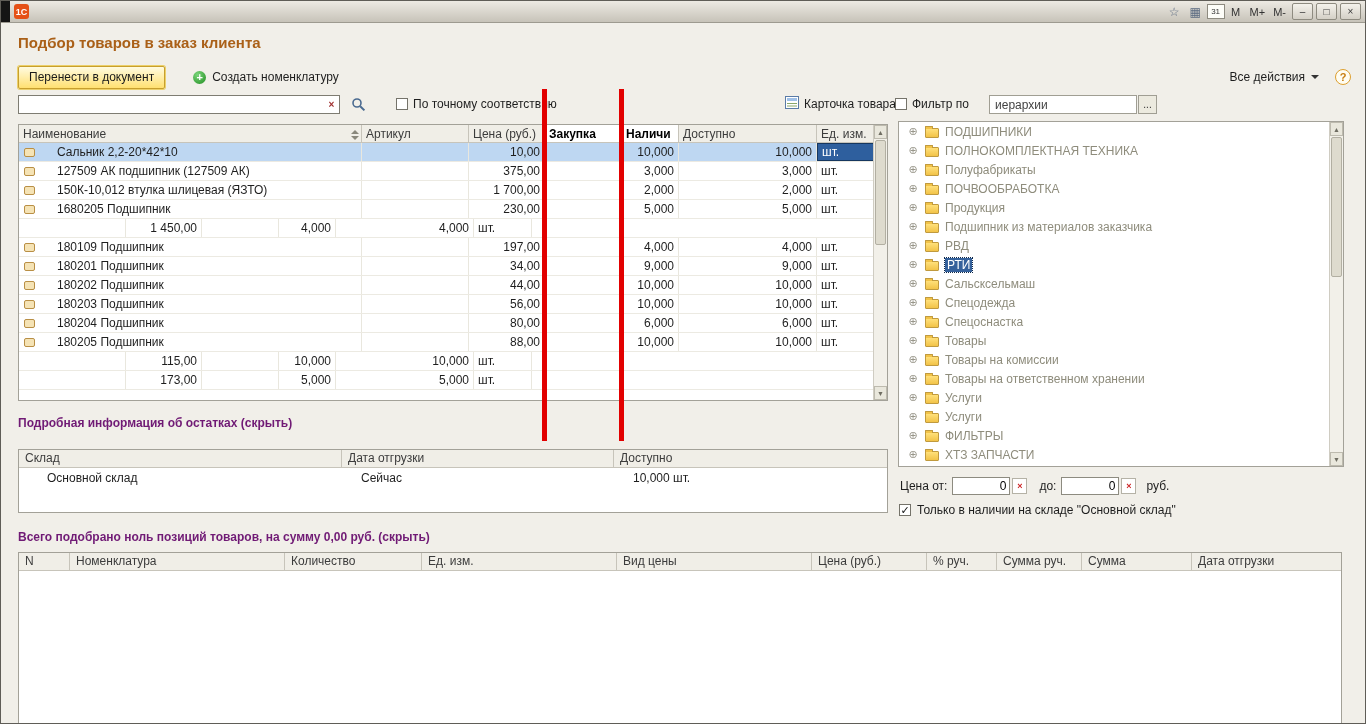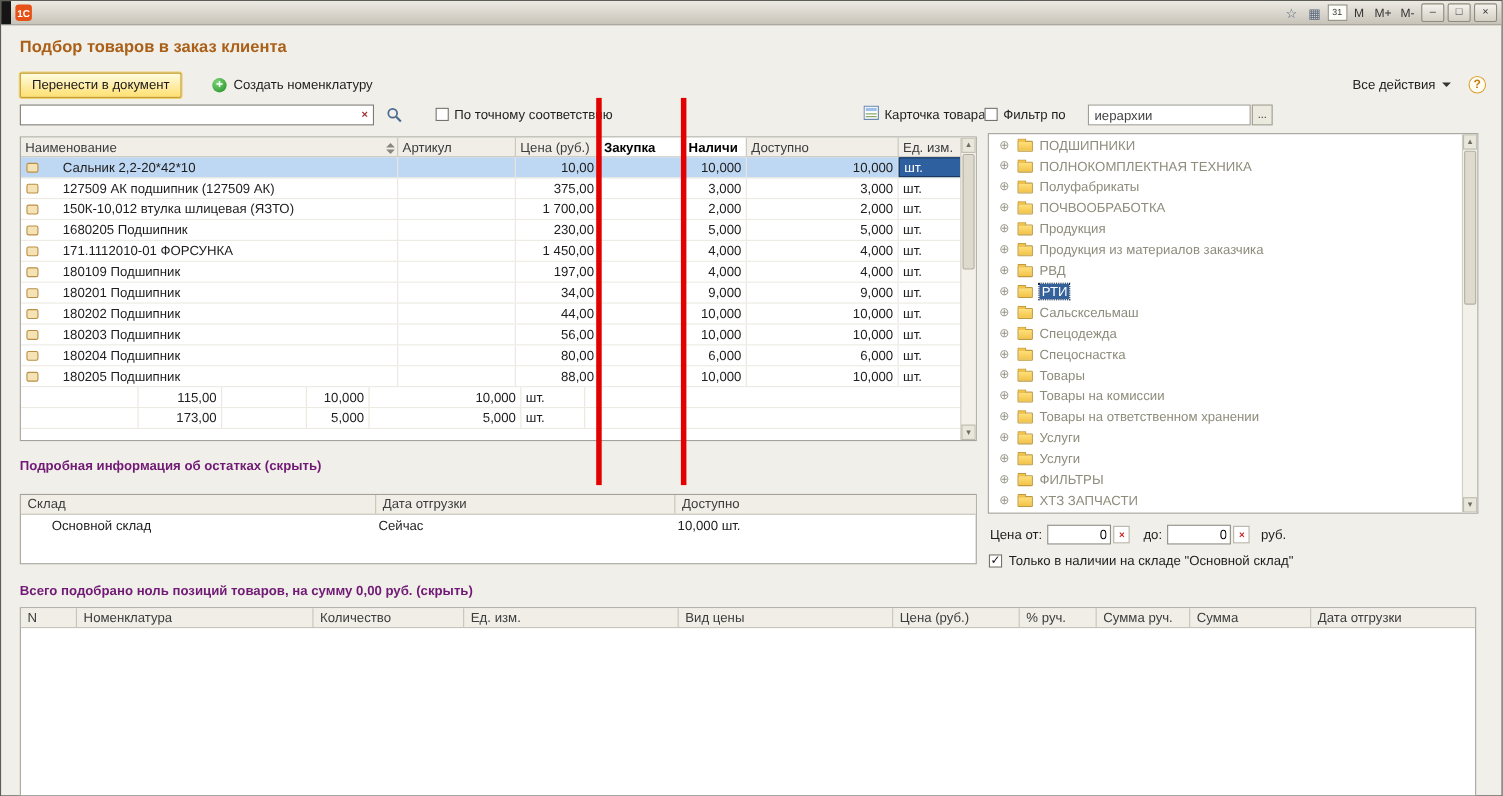--- a/index.html
+++ b/index.html
@@ -72,21 +72,21 @@
   .tlab.sel{background:#35619b;color:#fff;padding:0 2px;outline:1px dotted #10294a}
 
   
   .link{font-size:12px;font-weight:bold;color:#701a75;white-space:nowrap;cursor:default}
   #stock-link{position:absolute;left:17px;top:415px}
   #stock-table{position:absolute;left:17px;top:448px;width:870px;height:64px;background:#fff;border:1px solid #a3a198}
   .shead{display:flex;height:18px;background:#f0eee7;border-bottom:1px solid #c7c4ba}
   .sh{border-right:1px solid #c7c4ba;padding:1px 6px;font-size:12px;color:#3c3c3c}
   .sw1{width:323px}.sw2{width:272px}.sw3{flex:1;border-right:0}
   .srow{display:flex;height:19px;align-items:center}
-  .sc{padding:0 2px;font-size:12px;white-space:nowrap;overflow:hidden}
+  .sc{padding:0 19px;font-size:12px;white-space:nowrap;overflow:hidden}
   .sc.ind{padding-left:28px}
 
   
   #price-filter{position:absolute;left:899px;top:476px;display:flex;align-items:center;font-size:12px}
   .pf-input{width:58px;height:18px;border:1px solid #8d8b80;background:#fff;text-align:right;padding:0 3px;font:inherit;font-size:12px;margin-left:5px}
   .pf-x{width:15px;height:16px;background:#fff;border:1px solid #b5b2a6;color:#c22;font-size:9px;font-weight:bold;display:flex;align-items:center;justify-content:center;margin-left:2px}
   .pf-to{margin-left:12px}
   .pf-cur{margin-left:10px}
   #stock-cb{position:absolute;left:898px;top:502px;display:flex;gap:6px;align-items:center;font-size:12px;white-space:nowrap}
 
@@ -237,24 +237,20 @@
             <span>1680205 Подшипник</span>
           </div>
           <div class="pc pc-article w-article"></div>
           <div class="pc pc-price w-price">230,00</div>
           <div class="pc pc-purchase w-purchase"></div>
           <div class="pc pc-stock w-stock">5,000</div>
           <div class="pc pc-available w-available">5,000</div>
           <div class="pc pc-unit w-unit">шт.</div>
         </div>
         <div class="prow">
-          <div class="pc pc-name w-name">
-            <span class="item-icon"></span>
-            <span>171.1112010-01 ФОРСУНКА</span>
-          </div>
           <div class="pc pc-article w-article"></div>
           <div class="pc pc-price w-price">1 450,00</div>
           <div class="pc pc-purchase w-purchase"></div>
           <div class="pc pc-stock w-stock">4,000</div>
           <div class="pc pc-available w-available">4,000</div>
           <div class="pc pc-unit w-unit">шт.</div>
         </div>
         <div class="prow">
           <div class="pc pc-name w-name">
             <span class="item-icon"></span>
@@ -374,21 +370,21 @@
           <span class="tlab">ПОЧВООБРАБОТКА</span>
         </div>
         <div class="titem">
           <span class="expand">⊕</span>
           <span class="folder"></span>
           <span class="tlab">Продукция</span>
         </div>
         <div class="titem">
           <span class="expand">⊕</span>
           <span class="folder"></span>
-          <span class="tlab">Продукция из материалов заказчика</span>
+          <span class="tlab">Подшипник из материалов заказчика</span>
         </div>
         <div class="titem">
           <span class="expand">⊕</span>
           <span class="folder"></span>
           <span class="tlab">РВД</span>
         </div>
         <div class="titem">
           <span class="expand">⊕</span>
           <span class="folder"></span>
           <span class="tlab sel">РТИ</span>

